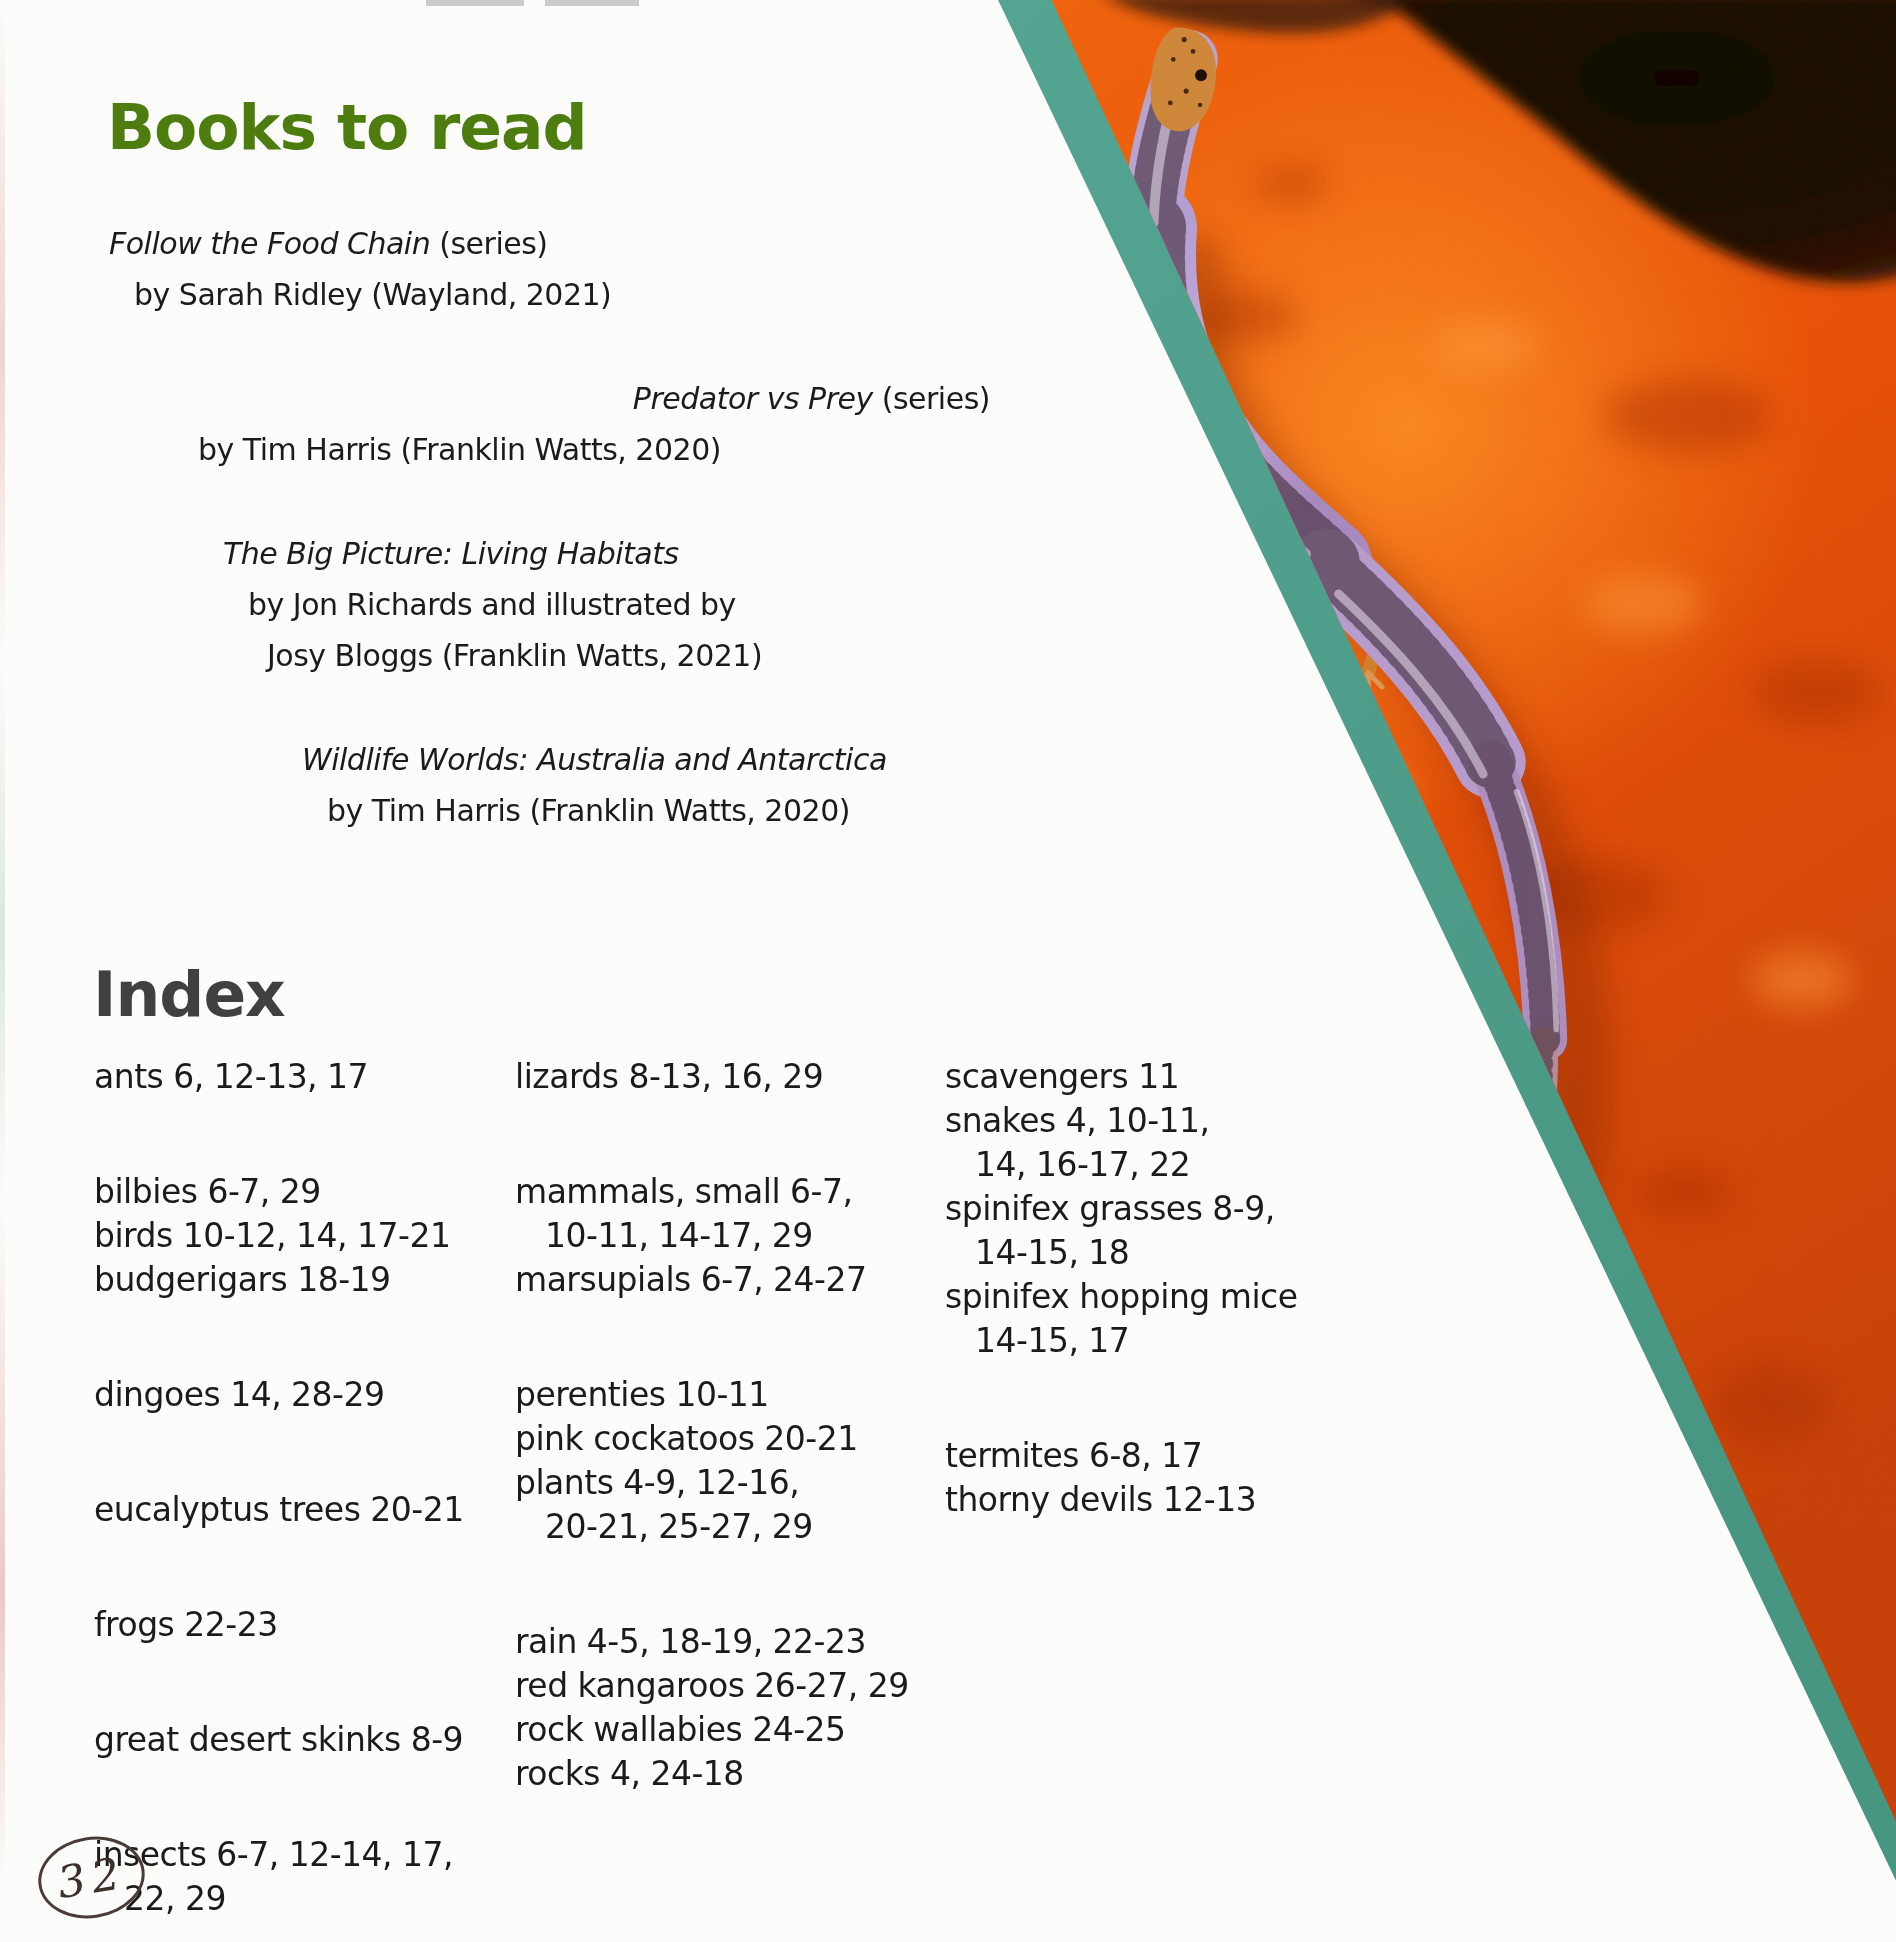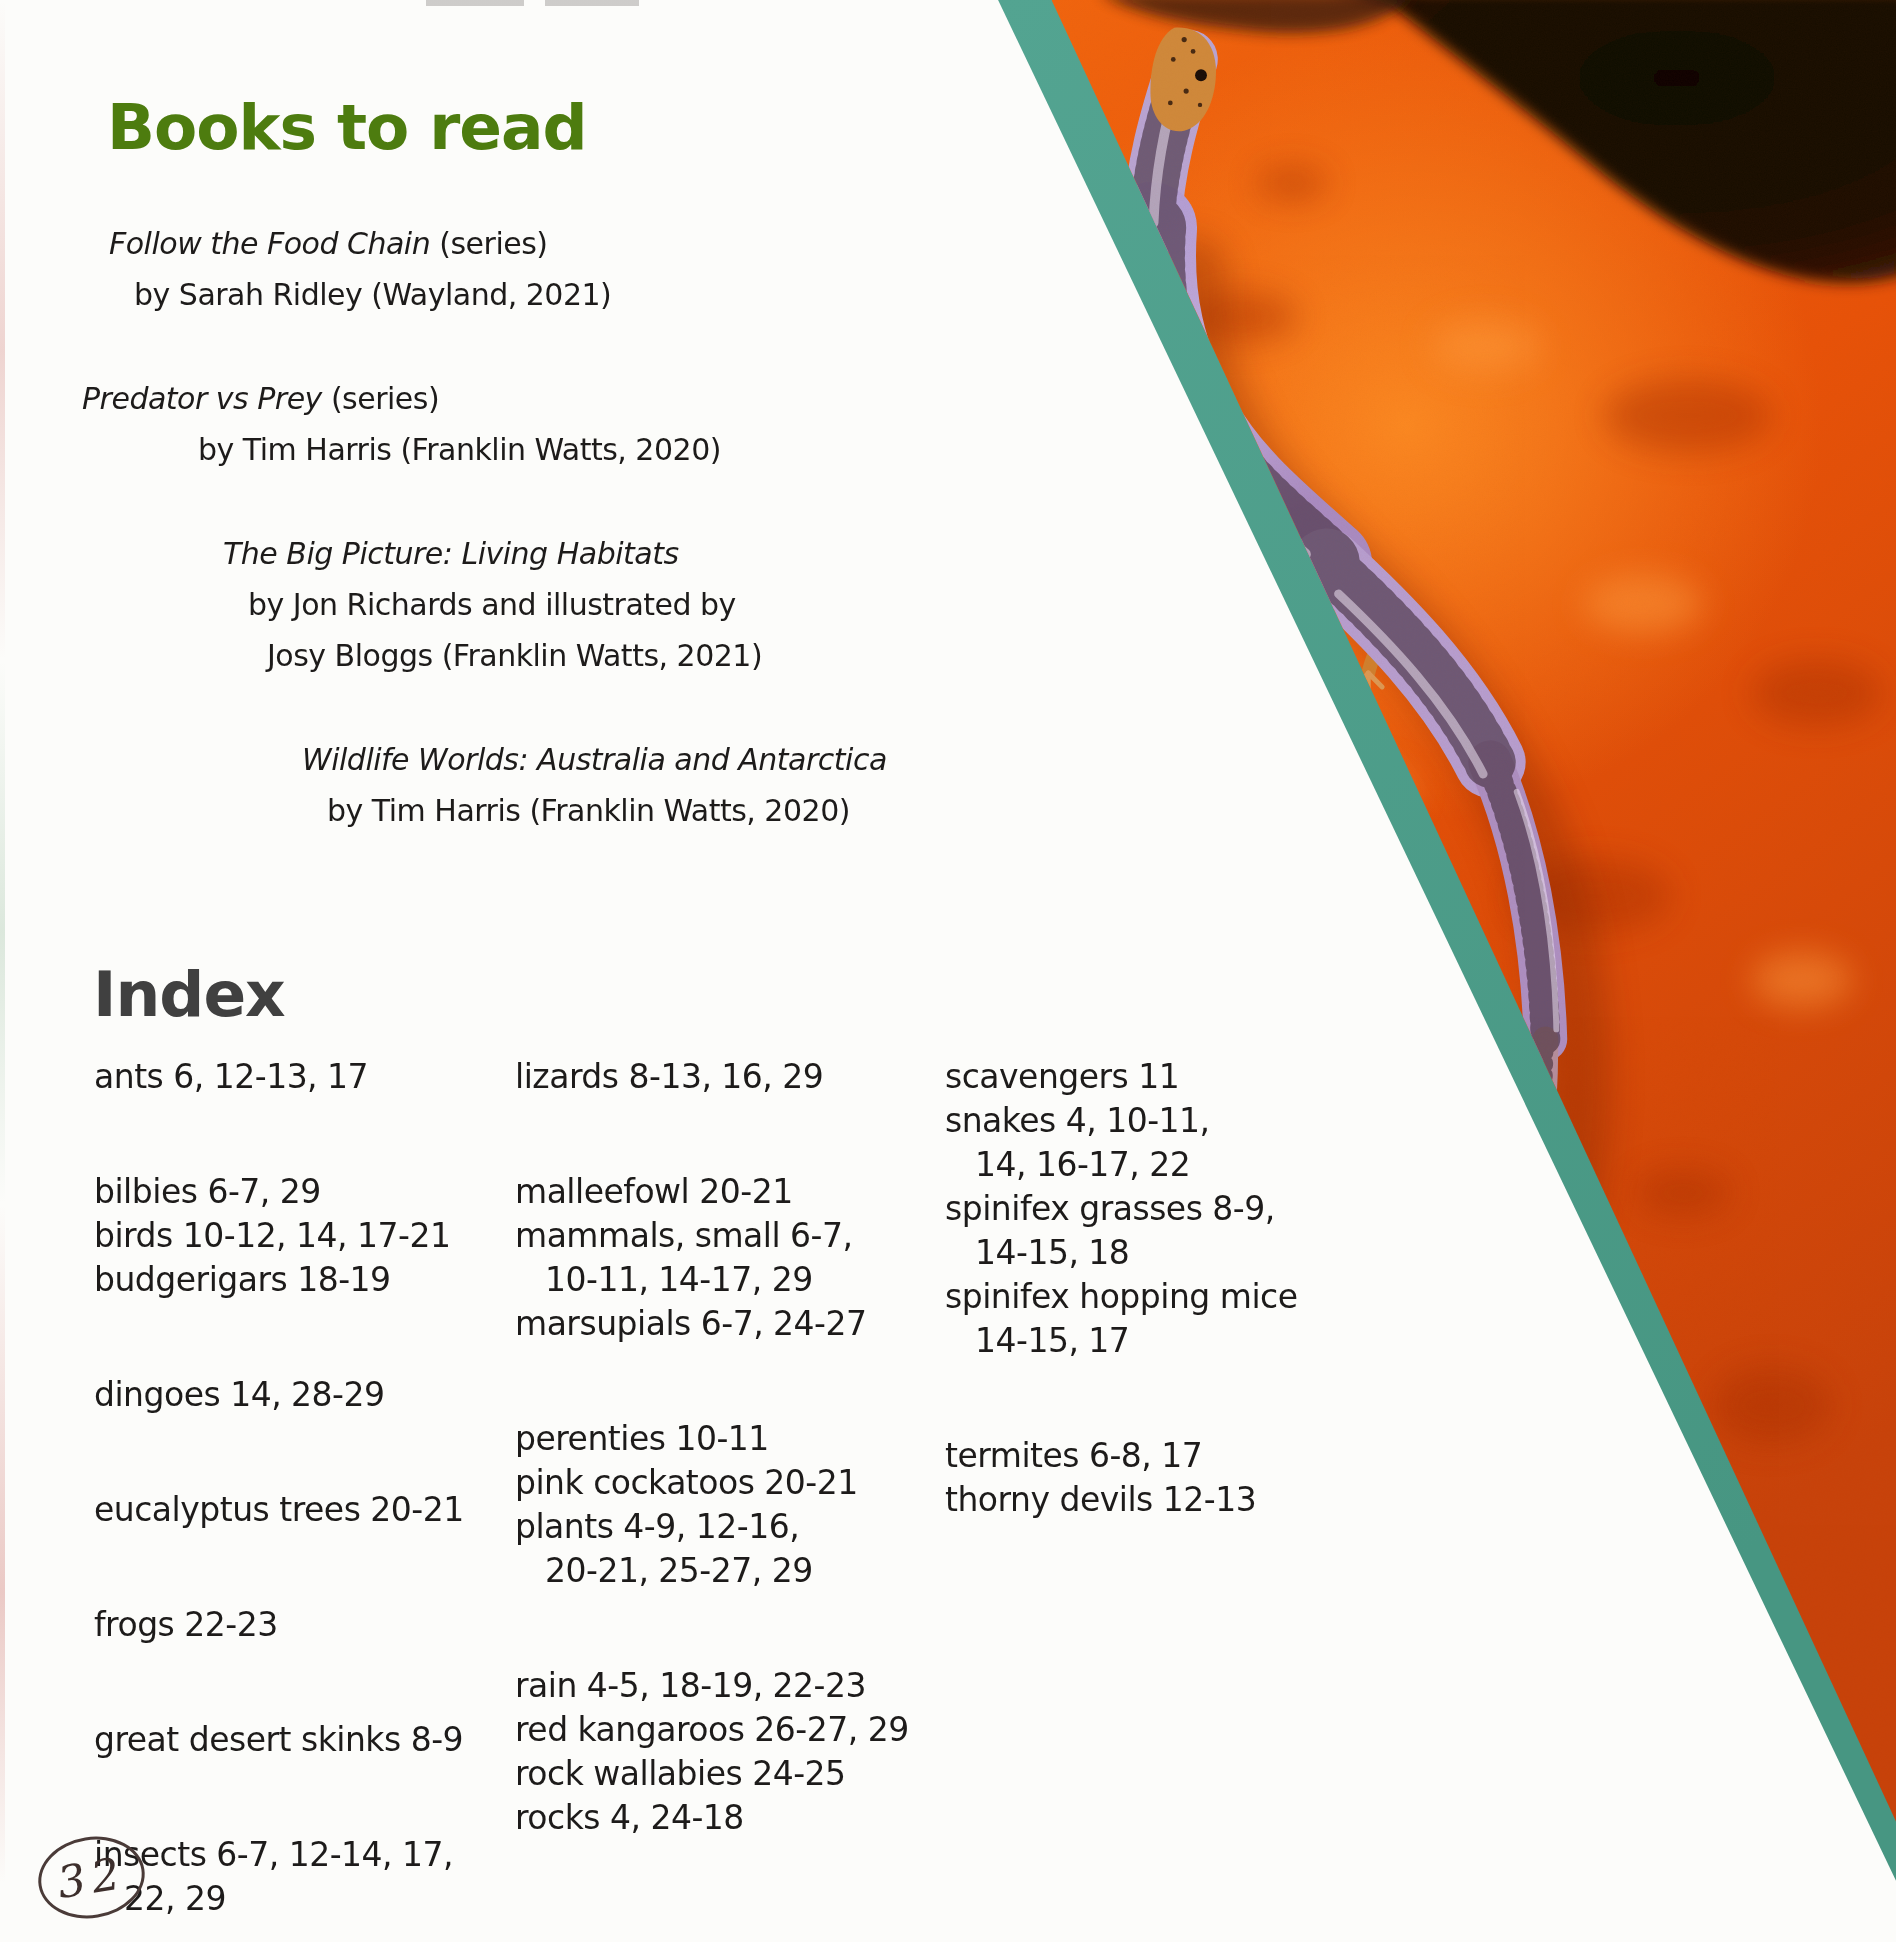--- a/index.html
+++ b/index.html
@@ -88,21 +88,21 @@
   <div class="left-edge-strip"></div>
 
   <div class="h-books">Books to read</div>
 
   <div class="books">
       <div class="book">
         <div class="book-line" style="margin-left: 109px;"><span class="book-title-italic">Follow the Food Chain</span><span> (series)</span></div>
         <div class="book-line" style="margin-left: 134px;">by Sarah Ridley (Wayland, 2021)</div>
       </div>
       <div class="book">
-        <div class="book-line" style="margin-left: 82px;"><span class="book-title-italic">Predator vs Prey</span><span> (series)</span></div>
+        <div class="book-line" style="margin-left: 107px; text-align: right;"><span class="book-title-italic">Predator vs Prey</span><span> (series)</span></div>
         <div class="book-line" style="margin-left: 198px;">by Tim Harris (Franklin Watts, 2020)</div>
       </div>
       <div class="book">
         <div class="book-line" style="margin-left: 223px;"><span class="book-title-italic">The Big Picture: Living Habitats</span></div>
         <div class="book-line" style="margin-left: 248px;">by Jon Richards and illustrated by</div>
         <div class="book-line" style="margin-left: 267px;">Josy Bloggs (Franklin Watts, 2021)</div>
       </div>
       <div class="book">
         <div class="book-line" style="margin-left: 302px;"><span class="book-title-italic">Wildlife Worlds: Australia and Antarctica</span></div>
         <div class="book-line" style="margin-left: 327px;">by Tim Harris (Franklin Watts, 2020)</div>
@@ -125,21 +125,20 @@
       <div class="idx-line">frogs 22-23</div>
       <div class="idx-blank"></div>
       <div class="idx-line">great desert skinks 8-9</div>
       <div class="idx-blank"></div>
       <div class="idx-line">insects 6-7, 12-14, 17,</div>
       <div class="idx-line idx-cont">22, 29</div>
     </div>
   <div class="index-col col-2">
       <div class="idx-line">lizards 8-13, 16, 29</div>
       <div class="idx-blank"></div>
-      <div class="idx-line">malleefowl 20-21</div>
       <div class="idx-line">mammals, small 6-7,</div>
       <div class="idx-line idx-cont">10-11, 14-17, 29</div>
       <div class="idx-line">marsupials 6-7, 24-27</div>
       <div class="idx-blank"></div>
       <div class="idx-line">perenties 10-11</div>
       <div class="idx-line">pink cockatoos 20-21</div>
       <div class="idx-line">plants 4-9, 12-16,</div>
       <div class="idx-line idx-cont">20-21, 25-27, 29</div>
       <div class="idx-blank"></div>
       <div class="idx-line">rain 4-5, 18-19, 22-23</div>

